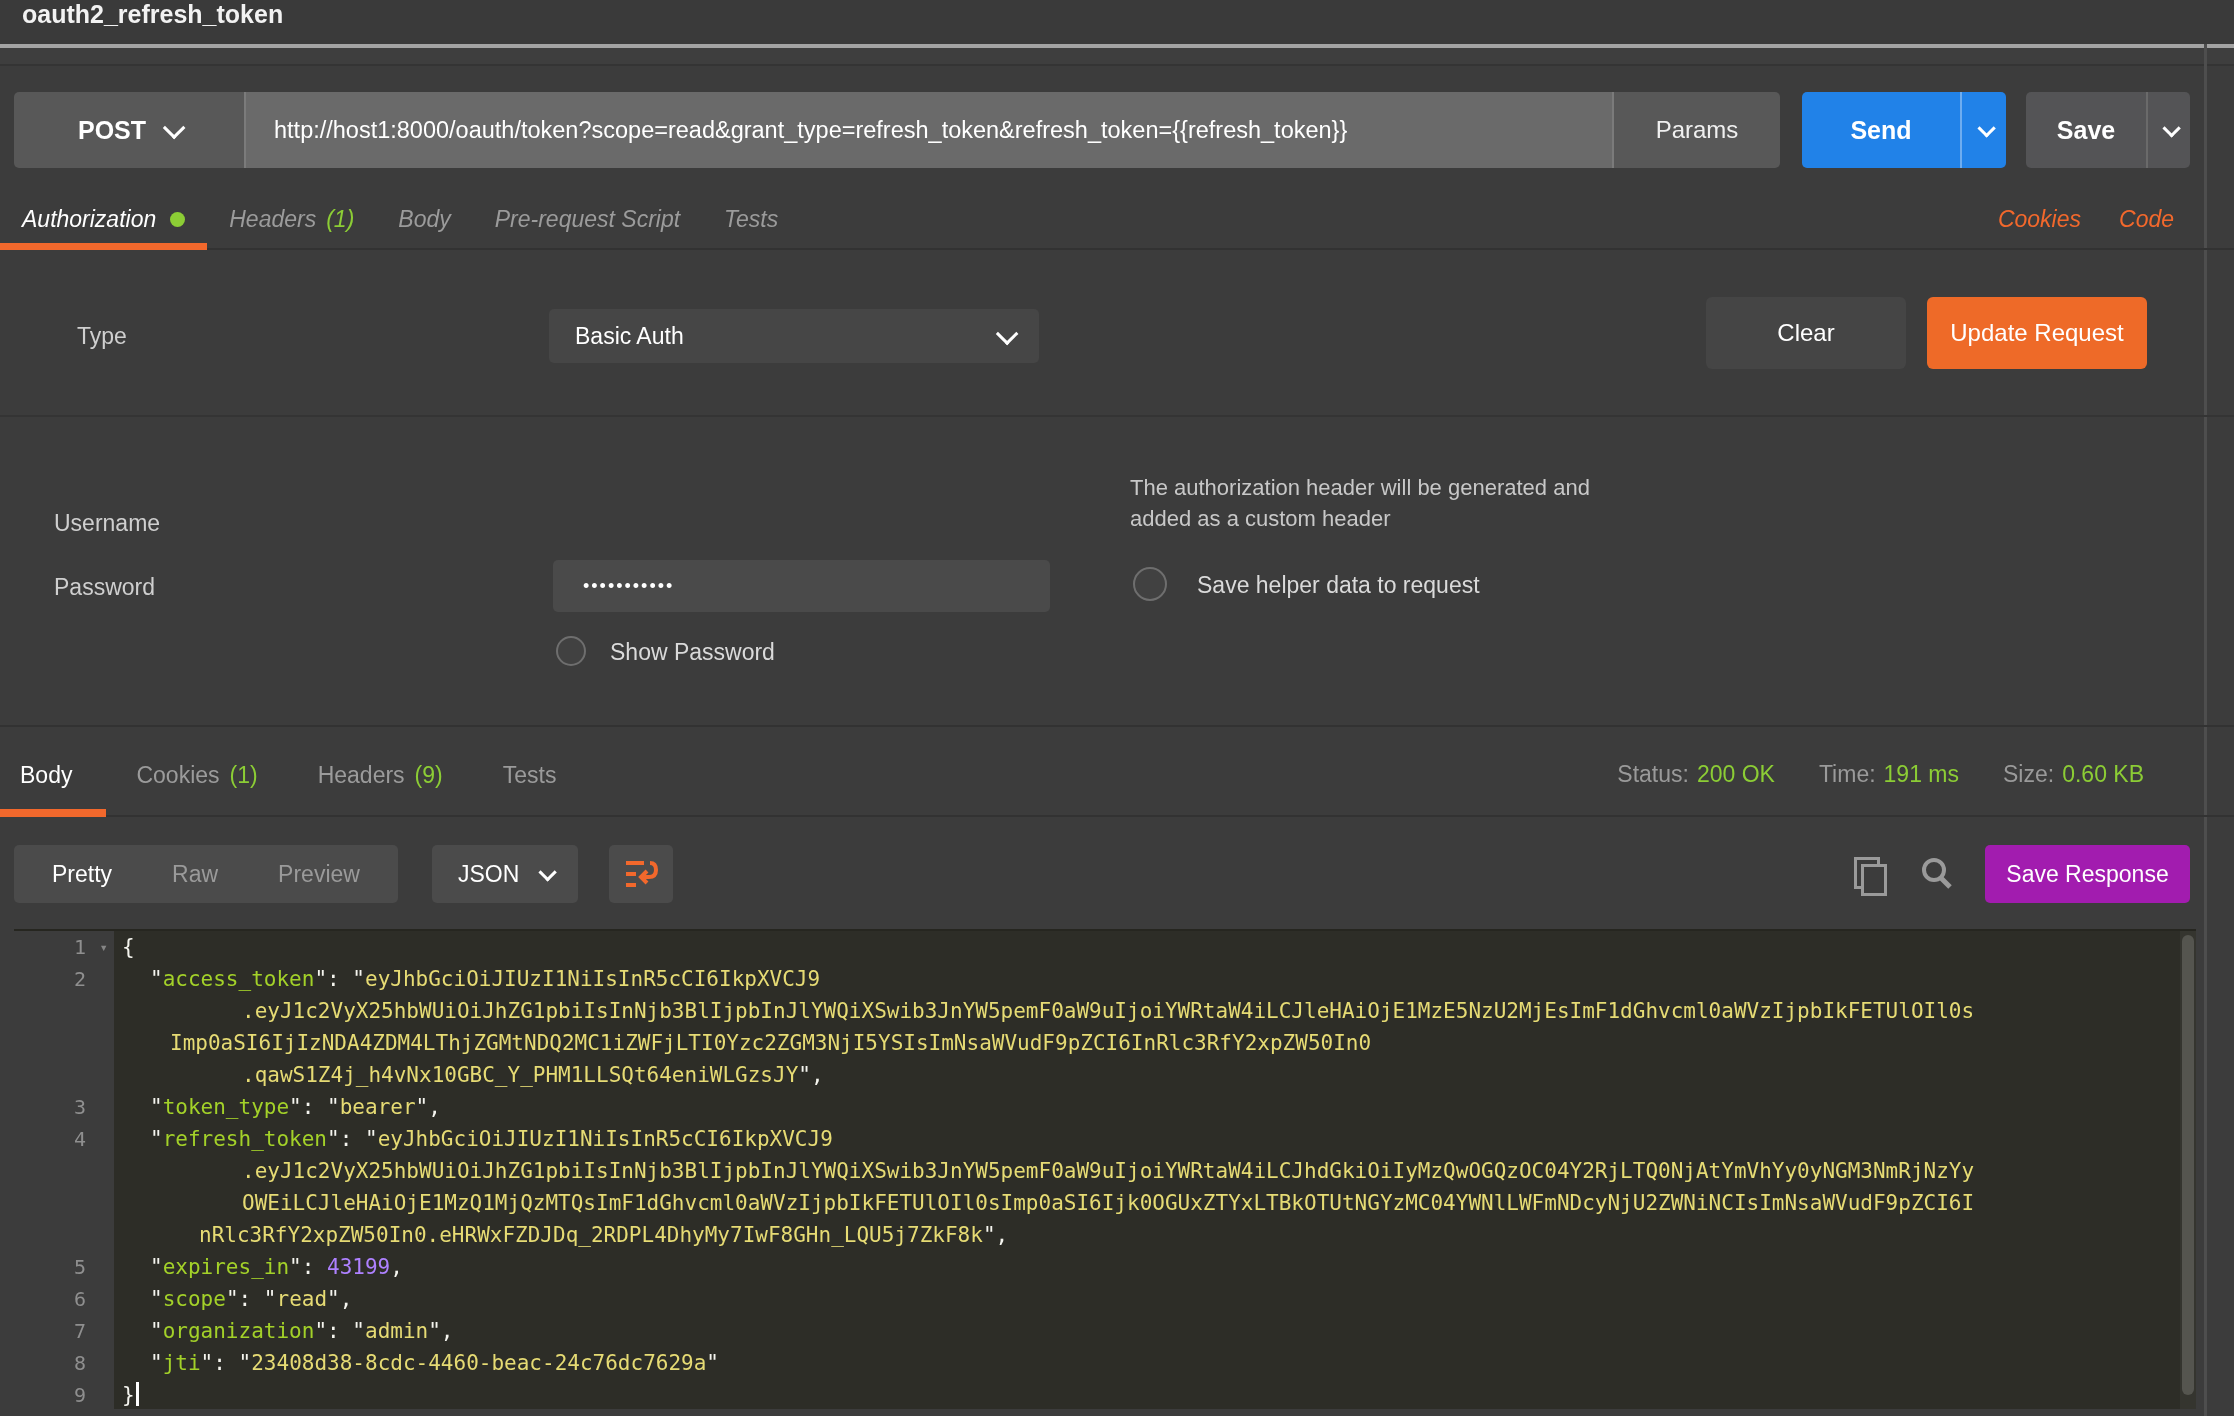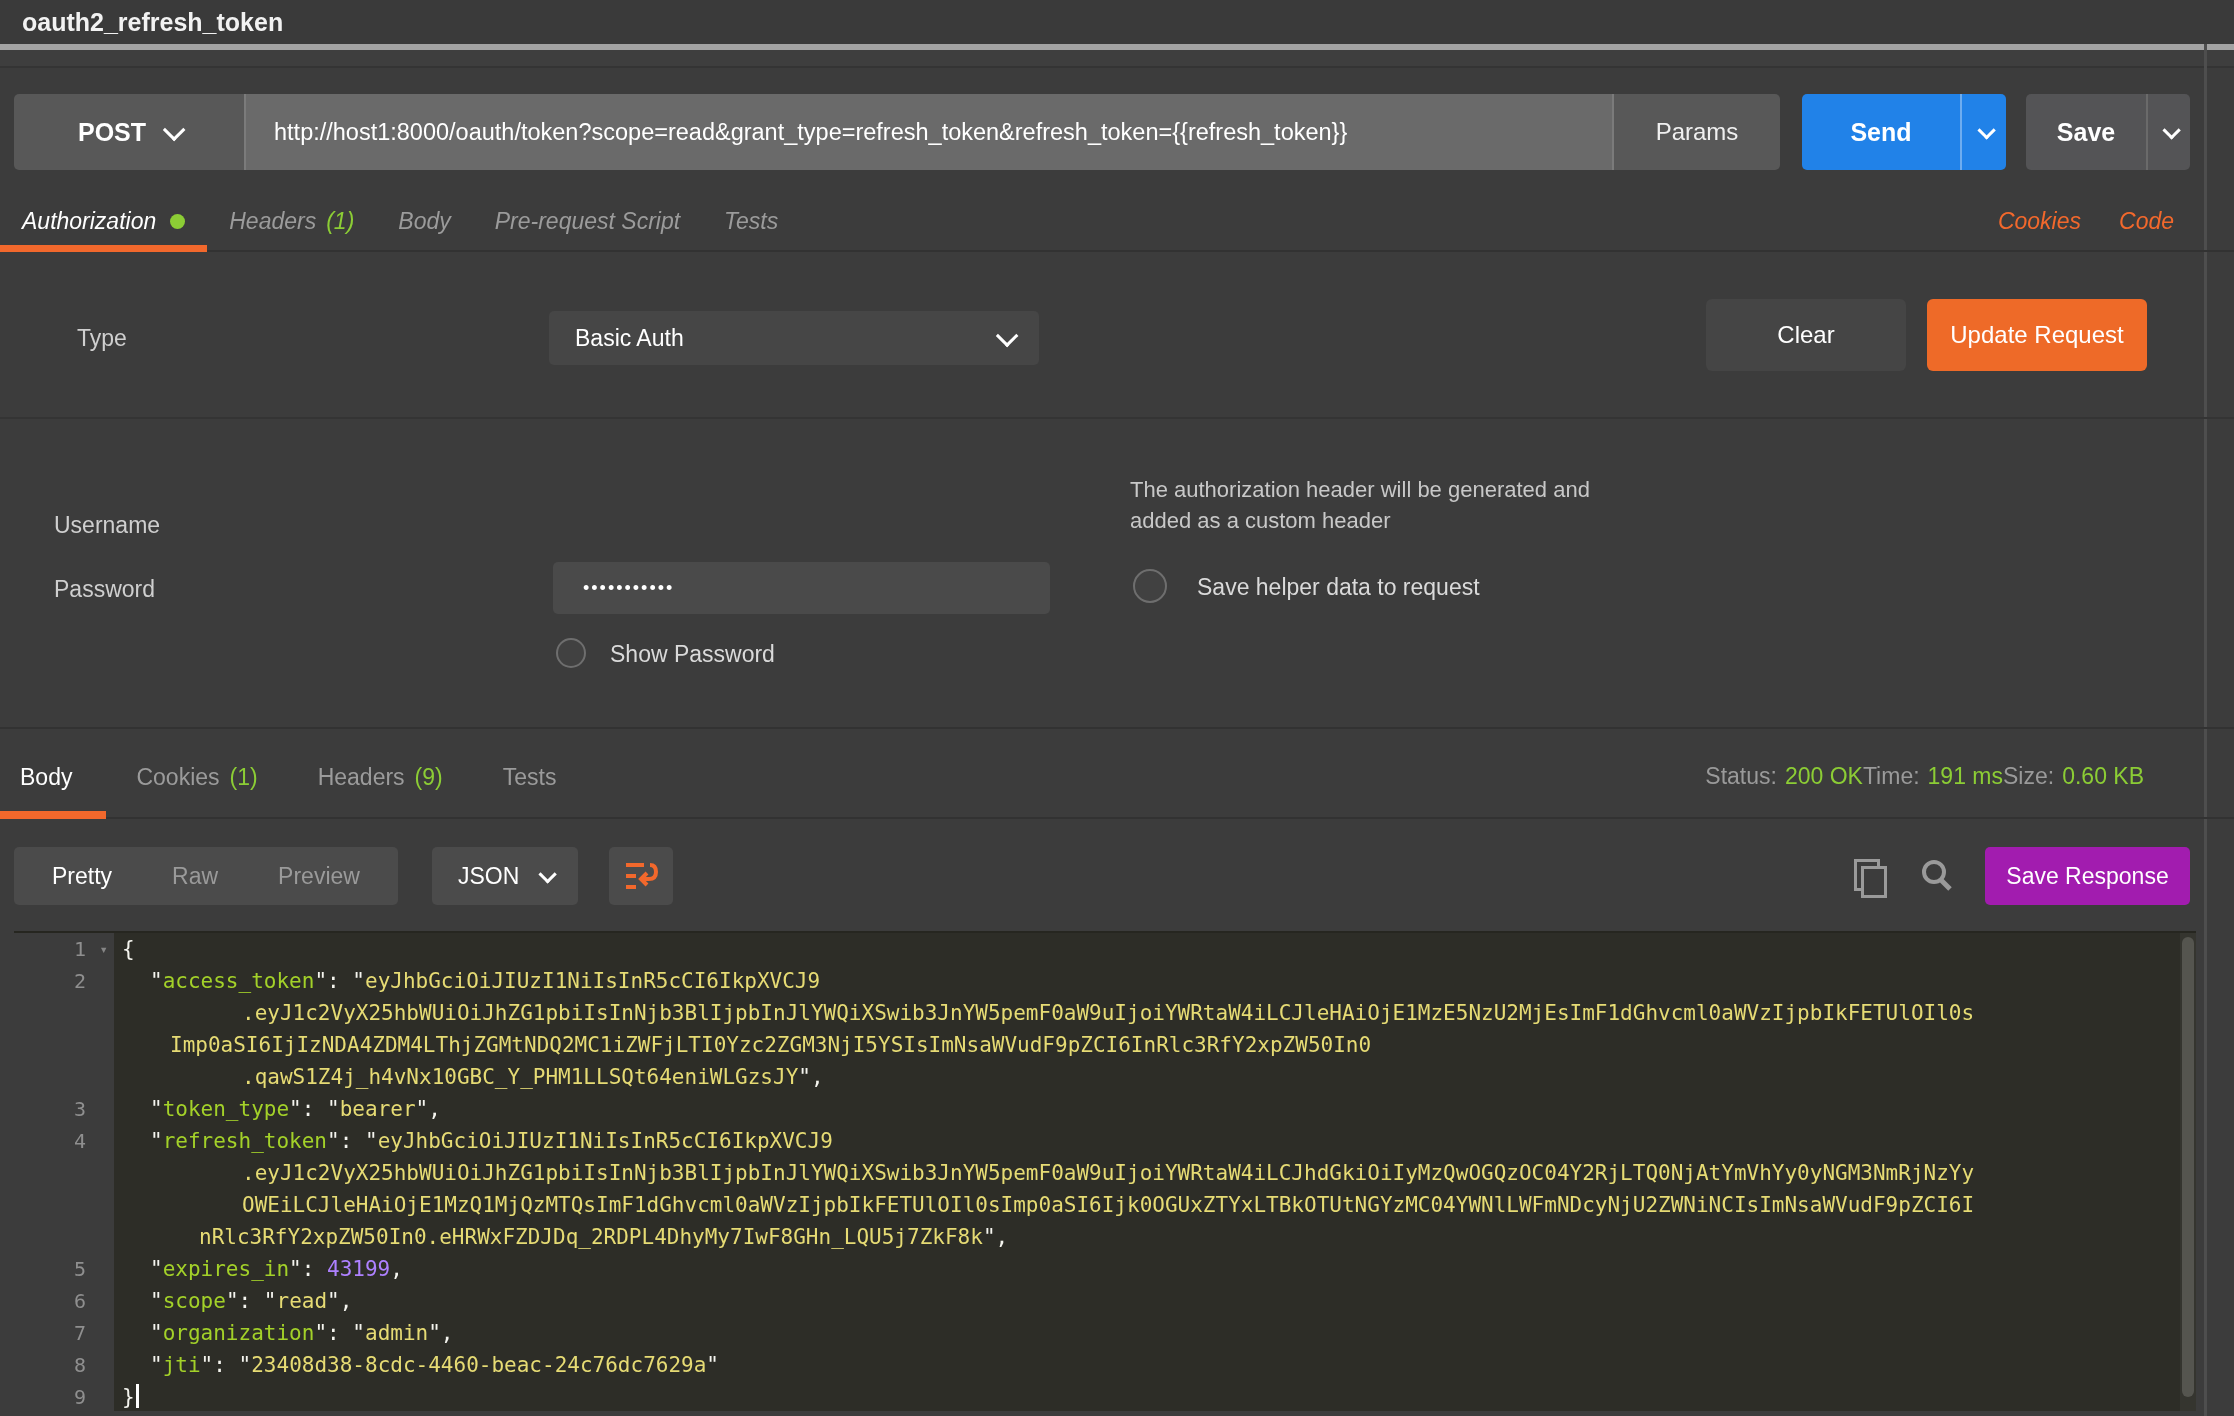--- a/index.html
+++ b/index.html
@@ -2,21 +2,21 @@
 <html style="--accent_orange: #f2682c; --button_orange: #ee6a28; --send_blue: #2182e8; --success_green: #8ccd35; --code_key_green: #a3d129; --code_string_yellow: #e6db74; --code_number_purple: #ae81ff;"><head>
 <meta charset="utf-8">
 <style>
   html,body{margin:0;padding:0;background:#3c3c3c;}
   body{width:2234px;height:1416px;overflow:hidden;font-family:"Liberation Sans",sans-serif;-webkit-font-smoothing:antialiased;position:relative;}
   .page{position:relative;width:2234px;height:1416px;background:#3c3c3c;}
   
   .vseam{position:absolute;left:2204px;top:44px;bottom:0;width:3px;background:#4e4e4e;}
 
   
-  .titlebar{height:44px;background:#3a3a3a;border-bottom:6px solid #a3a3a3;display:flex;align-items:center;padding-left:22px;}
+  .titlebar{height:44px;background:#3a3a3a;border-bottom:4px solid #a3a3a3;display:flex;padding-left:22px;}
   .titlebar .ttl{color:#f2f2f2;font-size:25px;font-weight:bold;}
   .substrip{height:16px;background:#3e3e3e;border-bottom:2px solid #343434;}
 
   
   .url-row{display:flex;margin:26px 44px 0 14px;height:76px;}
   .method{width:230px;background:#585858;border-radius:5px 0 0 5px;border-right:2px solid #7b7b7b;display:flex;align-items:center;justify-content:center;gap:18px;color:#fff;font-size:25px;font-weight:bold;cursor:pointer;}
   .chev{width:13px;height:13px;border-right:3px solid #fff;border-bottom:3px solid #fff;transform:rotate(45deg) translateY(-3px);display:inline-block;}
   .url{flex:1;background:#6a6a6a;display:flex;align-items:center;padding-left:28px;color:#fff;font-size:23.5px;white-space:nowrap;overflow:hidden;}
   .params-btn{width:166px;background:#585858;border-left:2px solid #7b7b7b;border-radius:0 5px 5px 0;display:flex;align-items:center;justify-content:center;color:#f0f0f0;font-size:24px;cursor:pointer;}
   .send-group{display:flex;margin-left:22px;border-radius:5px;overflow:hidden;}
@@ -51,21 +51,21 @@
   .rlabel{position:absolute;color:#dadada;font-size:23px;}
   .note{position:absolute;left:1130px;top:222px;color:#c8c8c8;font-size:22px;line-height:31px;}
 
   
   .resp-tabs{position:relative;height:88px;border-bottom:2px solid #323232;display:flex;align-items:flex-end;}
   .rtab{position:relative;display:flex;align-items:center;padding:0 30px 26px 30px;color:#9b9b9b;font-size:23px;cursor:pointer;}
   .rtab:first-child{padding-left:20px;padding-right:34px;}
   .rtab .cnt{color:var(--success_green,#8ccd35);margin-left:10px;}
   .rtab.active{color:#fff;}
   .rtab.active::after{content:"";position:absolute;left:0;right:0;bottom:-2px;height:8px;background:var(--accent_orange,#f2682c);}
-  .resp-meta{position:absolute;right:90px;top:34px;display:flex;font-size:23px;}
+  .resp-meta{position:absolute;right:90px;top:34px;display:flex;gap:44px;font-size:23px;}
   .meta-label{color:#9a9a9a;}
   .meta-val{color:var(--success_green,#8ccd35);margin-left:8px;}
 
   
   .toolbar{display:flex;align-items:center;margin:28px 44px 0 14px;height:58px;}
   .view-group{display:flex;align-items:center;background:#4b4b4b;border-radius:5px;height:58px;padding:0 8px;}
   .view{padding:0 30px;font-size:23px;color:#9a9a9a;cursor:pointer;}
   .view.active{color:#fff;}
   .fmt-select{margin-left:34px;height:58px;background:#4b4b4b;border-radius:5px;display:flex;align-items:center;gap:20px;padding:0 26px;color:#fff;font-size:23px;cursor:pointer;}
   .wrap-btn{margin-left:31px;width:64px;height:58px;background:#4b4b4b;border-radius:5px;display:flex;align-items:center;justify-content:center;cursor:pointer;}

